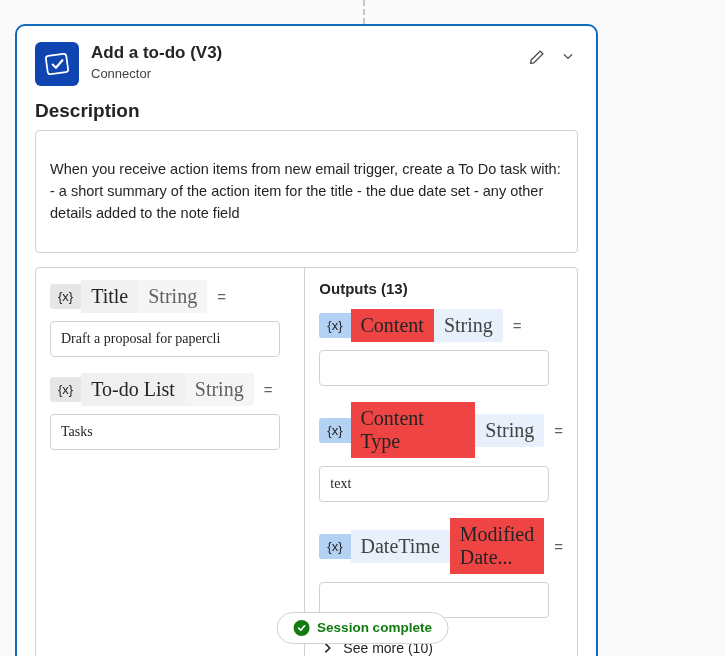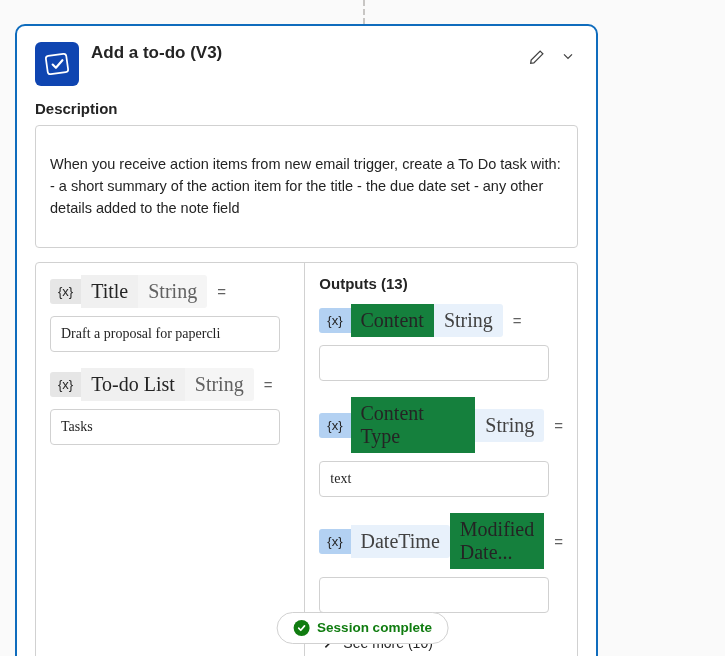--- a/index.html
+++ b/index.html
@@ -64,21 +64,21 @@
       align-items: center;
       margin-top: 6px;
     }
     .header-icon {
       width: 18px;
       height: 18px;
       cursor: pointer;
       color: #424242;
     }
     .section-heading {
-      font-size: 15px;
+      font-size: 19px;
       font-weight: 600;
       color: #242424;
       margin-bottom: 8px;
     }
     .description-box {
       border: 1px solid #d1d1d1;
       border-radius: 4px;
       padding: 28px 14px;
       font-size: 14.5px;
       color: #242424;
@@ -129,21 +129,21 @@
       background: #f0f0f0;
       border-radius: 0;
       font-weight: 400;
     }
     .chip-type {
       background: #f5f5f5;
       color: #616161;
       border-radius: 0 3px 3px 0;
     }
     .chip-tag.out { background: #b3d1f2; }
-    .chip-name.out { background: #15803d; }
+    .chip-name.out { background: #ef4444; }
     .chip-type.out { background: #e8f1fb; color: #424242; }
     .equals {
       margin-left: 10px;
       color: #616161;
       font-size: 15px;
     }
     .value-input {
       width: 230px;
       border: 1px solid #d1d1d1;
       border-radius: 4px;
@@ -198,20 +198,21 @@
 <div class="card">
   <div class="card-header">
     <div class="icon-box">
       <svg width="26" height="26" viewBox="0 0 24 24" fill="none">
         <rect x="2.5" y="3.5" width="19" height="17" rx="2.5" stroke="#fff" stroke-width="1.6" transform="rotate(-8 12 12)"></rect>
         <path d="M8 12.5 L11 15.5 L17 8.5" stroke="#fff" stroke-width="2" fill="none" stroke-linecap="round" stroke-linejoin="round"></path>
       </svg>
     </div>
     <div class="title-block">
       <div class="title-main">Add a to-do (V3)</div>
+      <div class="title-sub">Connector</div>
     </div>
     <div class="header-actions">
       <span class="header-icon">
         <svg viewBox="0 0 20 20" width="18" height="18" fill="none" stroke="#424242" stroke-width="1.4">
           <path d="M13.5 3.5 L16.5 6.5 L6.5 16.5 L3 17 L3.5 13.5 Z"></path>
         </svg>
       </span>
       <span class="header-icon">
         <svg viewBox="0 0 20 20" width="16" height="16" fill="none" stroke="#424242" stroke-width="1.6">
           <path d="M5 8 L10 13 L15 8"></path>

